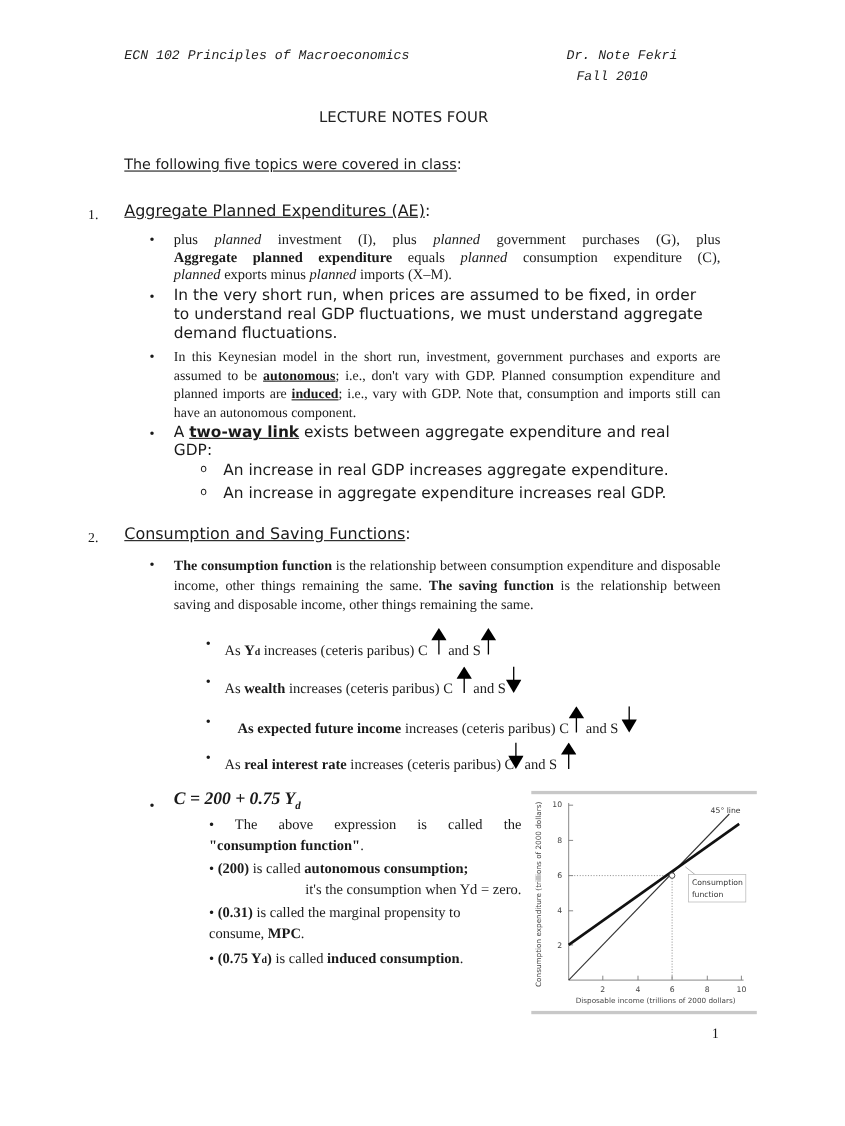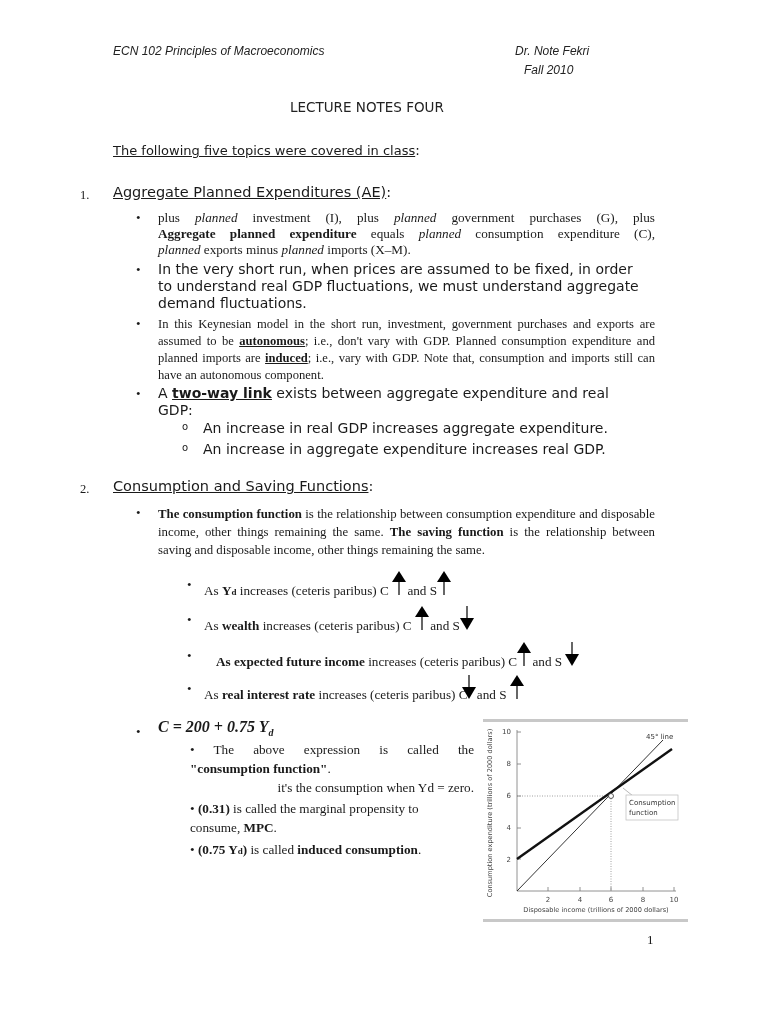--- a/index.html
+++ b/index.html
@@ -1,18 +1,18 @@
 <!DOCTYPE html>
 <html><head>
 <meta charset="utf-8">
 <style>
   html, body { margin:0; padding:0; background:#ffffff; }
   body { width:768px; height:1024px; position:relative; overflow:hidden; color:#1a1a1a; }
   .abs { position:absolute; }
-  .hdr { font-family:Liberation Sans, sans-serif; font-style:italic; font-size:12px; color:#222; }
+  .hdr { font-family:Liberation Mono, monospace; font-style:italic; font-size:12px; color:#222; }
   .title { font-family:"DejaVu Sans", sans-serif; font-size:13.5px; color:#222; }
   .sans { font-family:"DejaVu Sans", sans-serif; }
   .intro { font-size:13px; text-decoration:underline; }
   .sec-num { font-family:"Liberation Serif", serif; font-size:12.5px; }
   .sec-title { font-family:"DejaVu Sans", sans-serif; font-size:14.5px; }
   .sec-title u { text-decoration:underline; }
   .bul { position:absolute; font-family:"Liberation Serif", serif; font-size:13px; }
   .p-serif { font-family:"Liberation Serif", serif; font-size:13.2px; line-height:16px; text-align:justify; }
   .p-sans { font-family:"DejaVu Sans", sans-serif; font-size:14px; line-height:17px; }
   .sub { font-family:"Liberation Serif", serif; font-size:13.2px; }
@@ -125,20 +125,21 @@
 </div>
 
 <div class="bul" style="left:136px; top:724px;">•</div>
 <div class="abs eq" style="left:158px; top:718px;">
   <span>C =</span><span> 200 +  0.75  Y</span><sub style="font-size:10px;">d</sub>
 </div>
 
 <div class="abs small" style="left:190px; top:740px; width:284px;">
   <div class="just">• The above expression is called the</div>
   <div><b>"consumption function"</b><span>.</span></div>
+  <div style="margin-top:2px;"><span>• </span><b>(200)</b><span> is called </span><b>autonomous consumption;</b></div>
   <div style="margin-left:-6px;text-align:right;">it's the consumption when Yd = zero.</div>
   <div style="margin-top:2px;"><span>• </span><b>(0.31)</b><span> is called the marginal propensity to</span></div>
   <div><span>consume, </span><b>MPC</b><span>.</span></div>
   <div style="margin-top:3px;"><span>• </span><b>(0.75 Y</b><b style="font-size:9px;">d</b><b>)</b><span> is called </span><b>induced consumption</b><span>.</span></div>
 </div>
 
 <div class="abs" style="left:478px; top:718px; width:215px; height:205px;">
   <svg width="215" height="205" viewBox="0 0 215 205">
     <rect x="5" y="1" width="205" height="3" fill="#c8c8c8"></rect>
     <rect x="5" y="201" width="205" height="3" fill="#c8c8c8"></rect>

